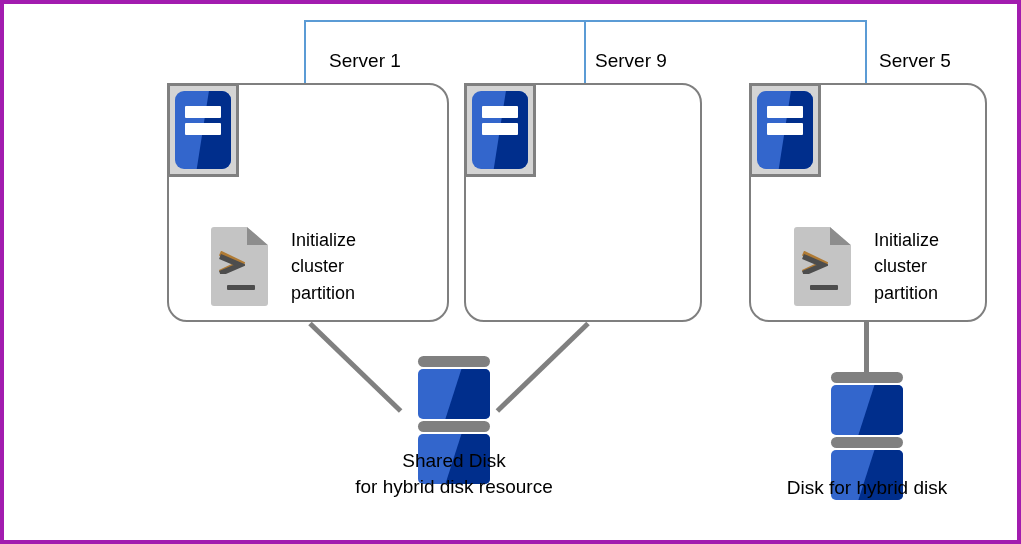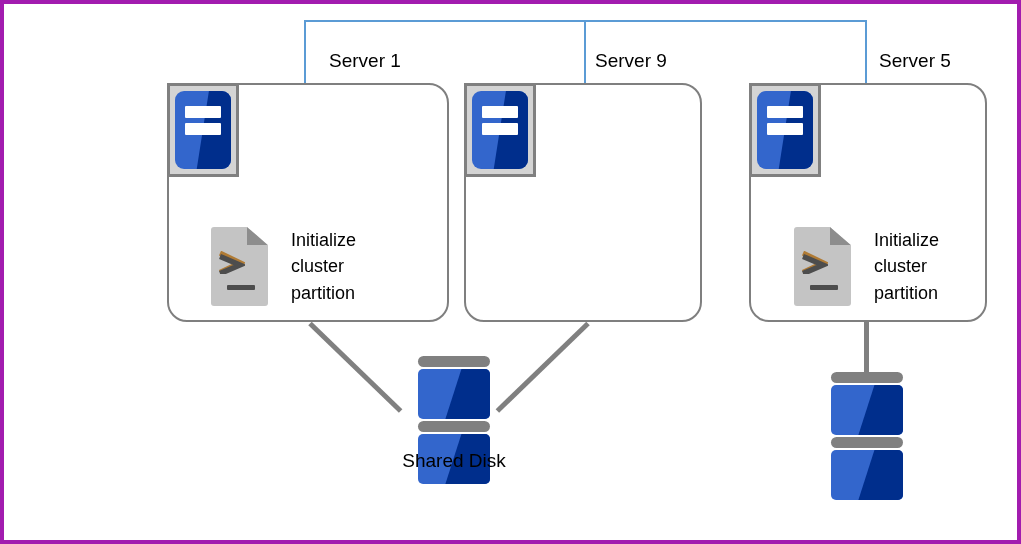--- a/index.html
+++ b/index.html
@@ -279,29 +279,31 @@
       <div class="shade"></div>
     </div>
     <div class="plate"></div>
     <div class="slab">
       <div class="shade"></div>
     </div>
   </div>
 
   <div class="caption" style="left:300px;top:444px;width:300px;">
     <div>Shared Disk</div>
+    <div>for hybrid disk resource</div>
   </div>
 
   <div class="disk" style="left:827px;top:368px;width:72px;">
     <div class="plate"></div>
     <div class="slab">
       <div class="shade"></div>
     </div>
     <div class="plate"></div>
     <div class="slab">
       <div class="shade"></div>
     </div>
   </div>
 
   <div class="caption" style="left:713px;top:471px;width:300px;">
+    <div>Disk for hybrid disk</div>
   </div>
 
 </div>
 
 </body></html>

